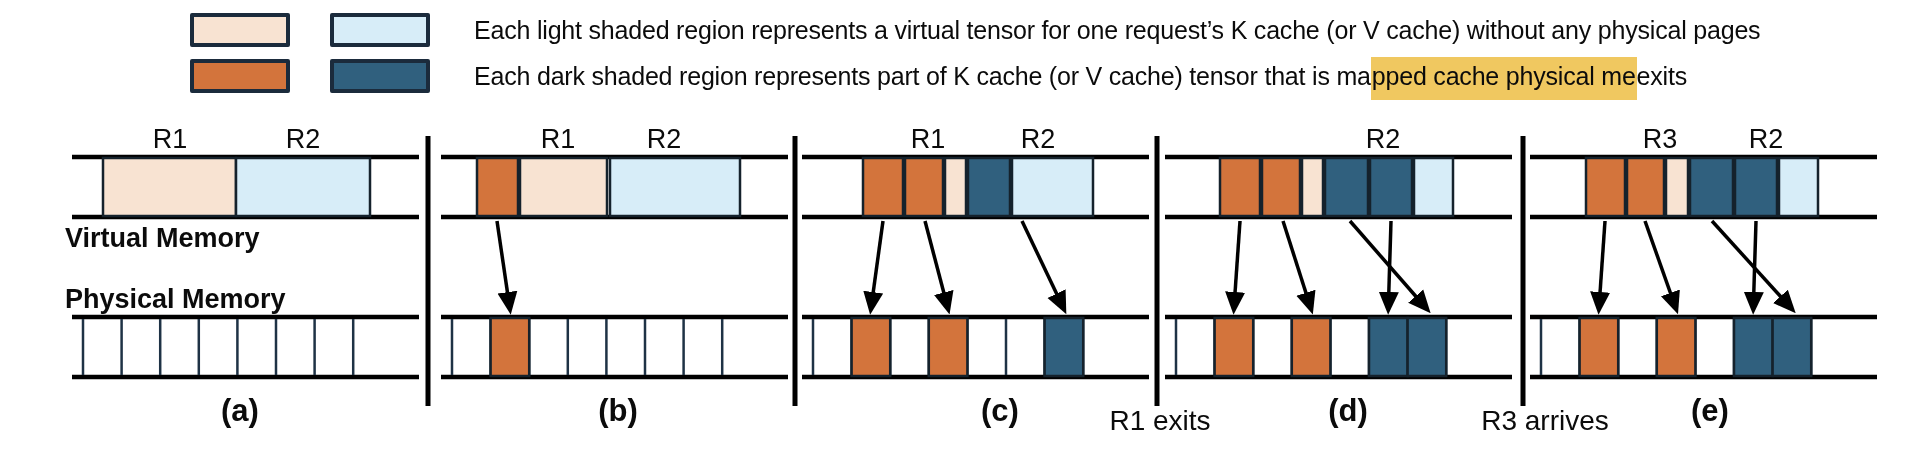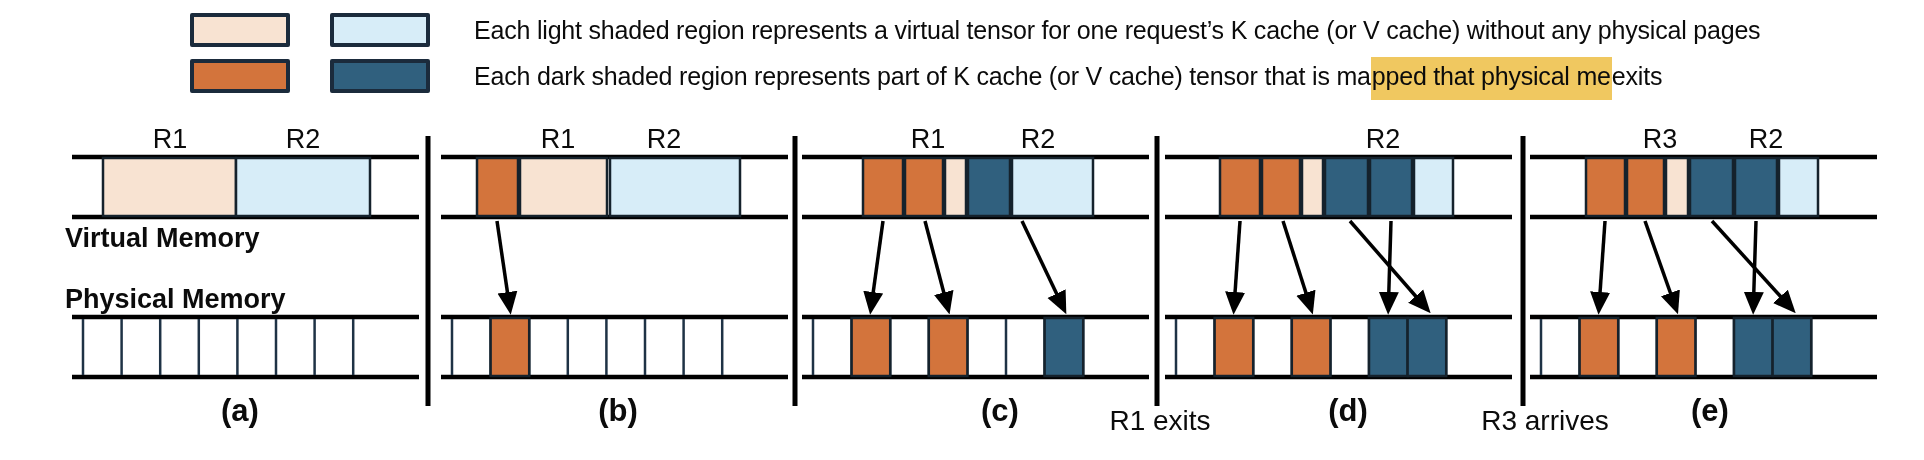--- a/index.html
+++ b/index.html
@@ -160,17 +160,17 @@
     <div class="swatch" id="sw-light-v" style="background: rgb(215, 237, 248); border-color: rgb(27, 43, 60);"></div>
     <div class="legend-text">
       <span>Each light shaded region represents a virtual tensor for one request’s K cache (or V cache) without any physical pages</span>
     </div>
   </div>
 
   <div class="legend-row row2">
     <div class="swatch" id="sw-dark-k" style="background: rgb(211, 116, 60); border-color: rgb(27, 43, 60);"></div>
     <div class="swatch" id="sw-dark-v" style="background: rgb(48, 96, 126); border-color: rgb(27, 43, 60);"></div>
     <div class="legend-text">
-      <span>Each dark shaded region represents part of K cache (or V cache) tensor that is ma</span><span class="hl" style="background: rgb(240, 200, 96);">pped that physical me</span><span>exits</span>
+      <span>Each dark shaded region represents part of K cache (or V cache) tensor that is ma</span><span class="hl" style="background: rgb(240, 200, 96);">pped cache physical me</span><span>exits</span>
     </div>
   </div>
 
 </div>
 
 </body></html>

